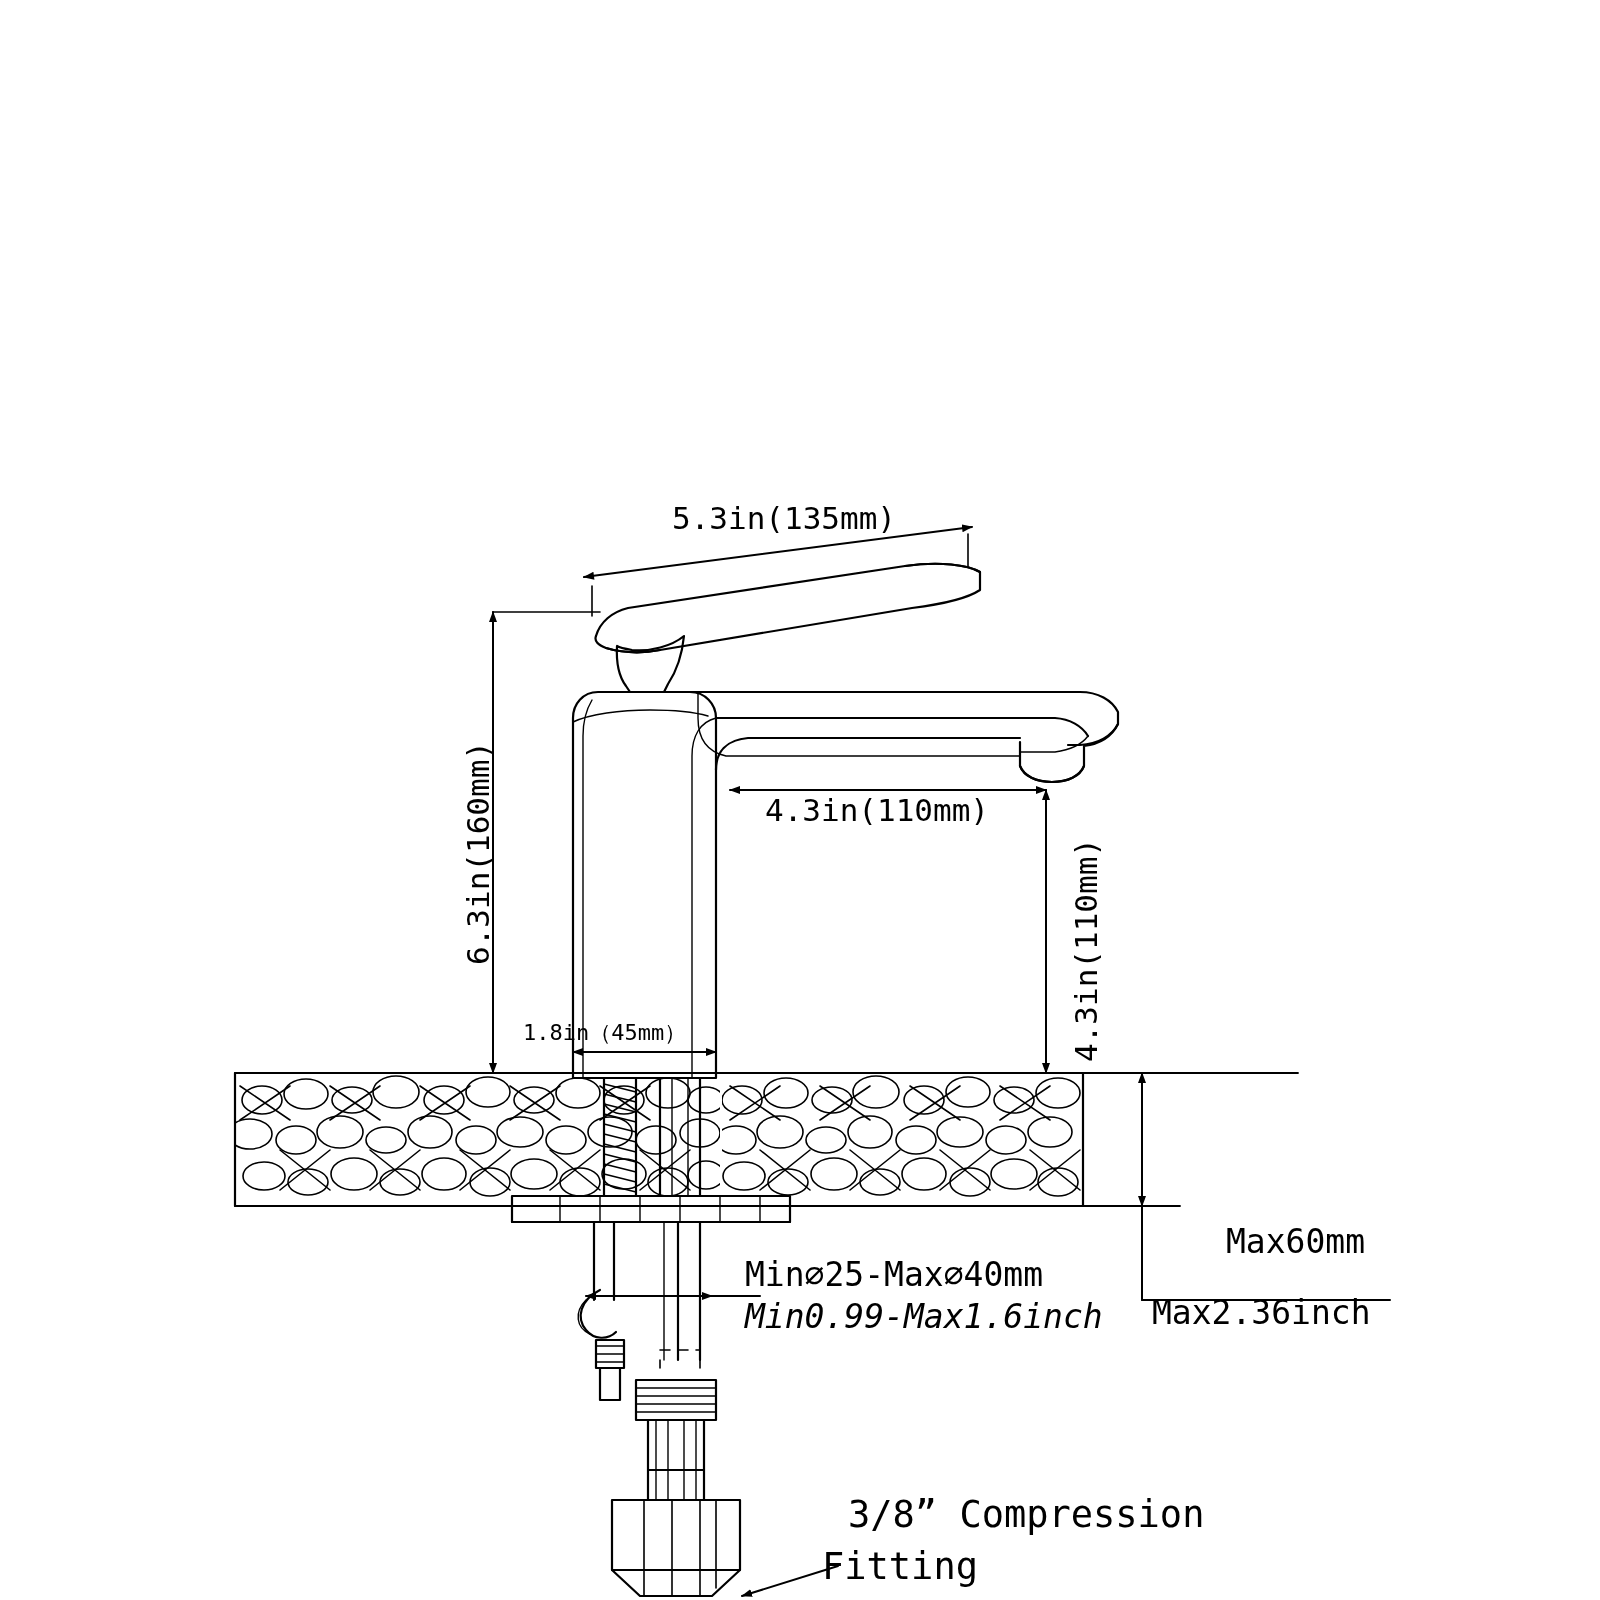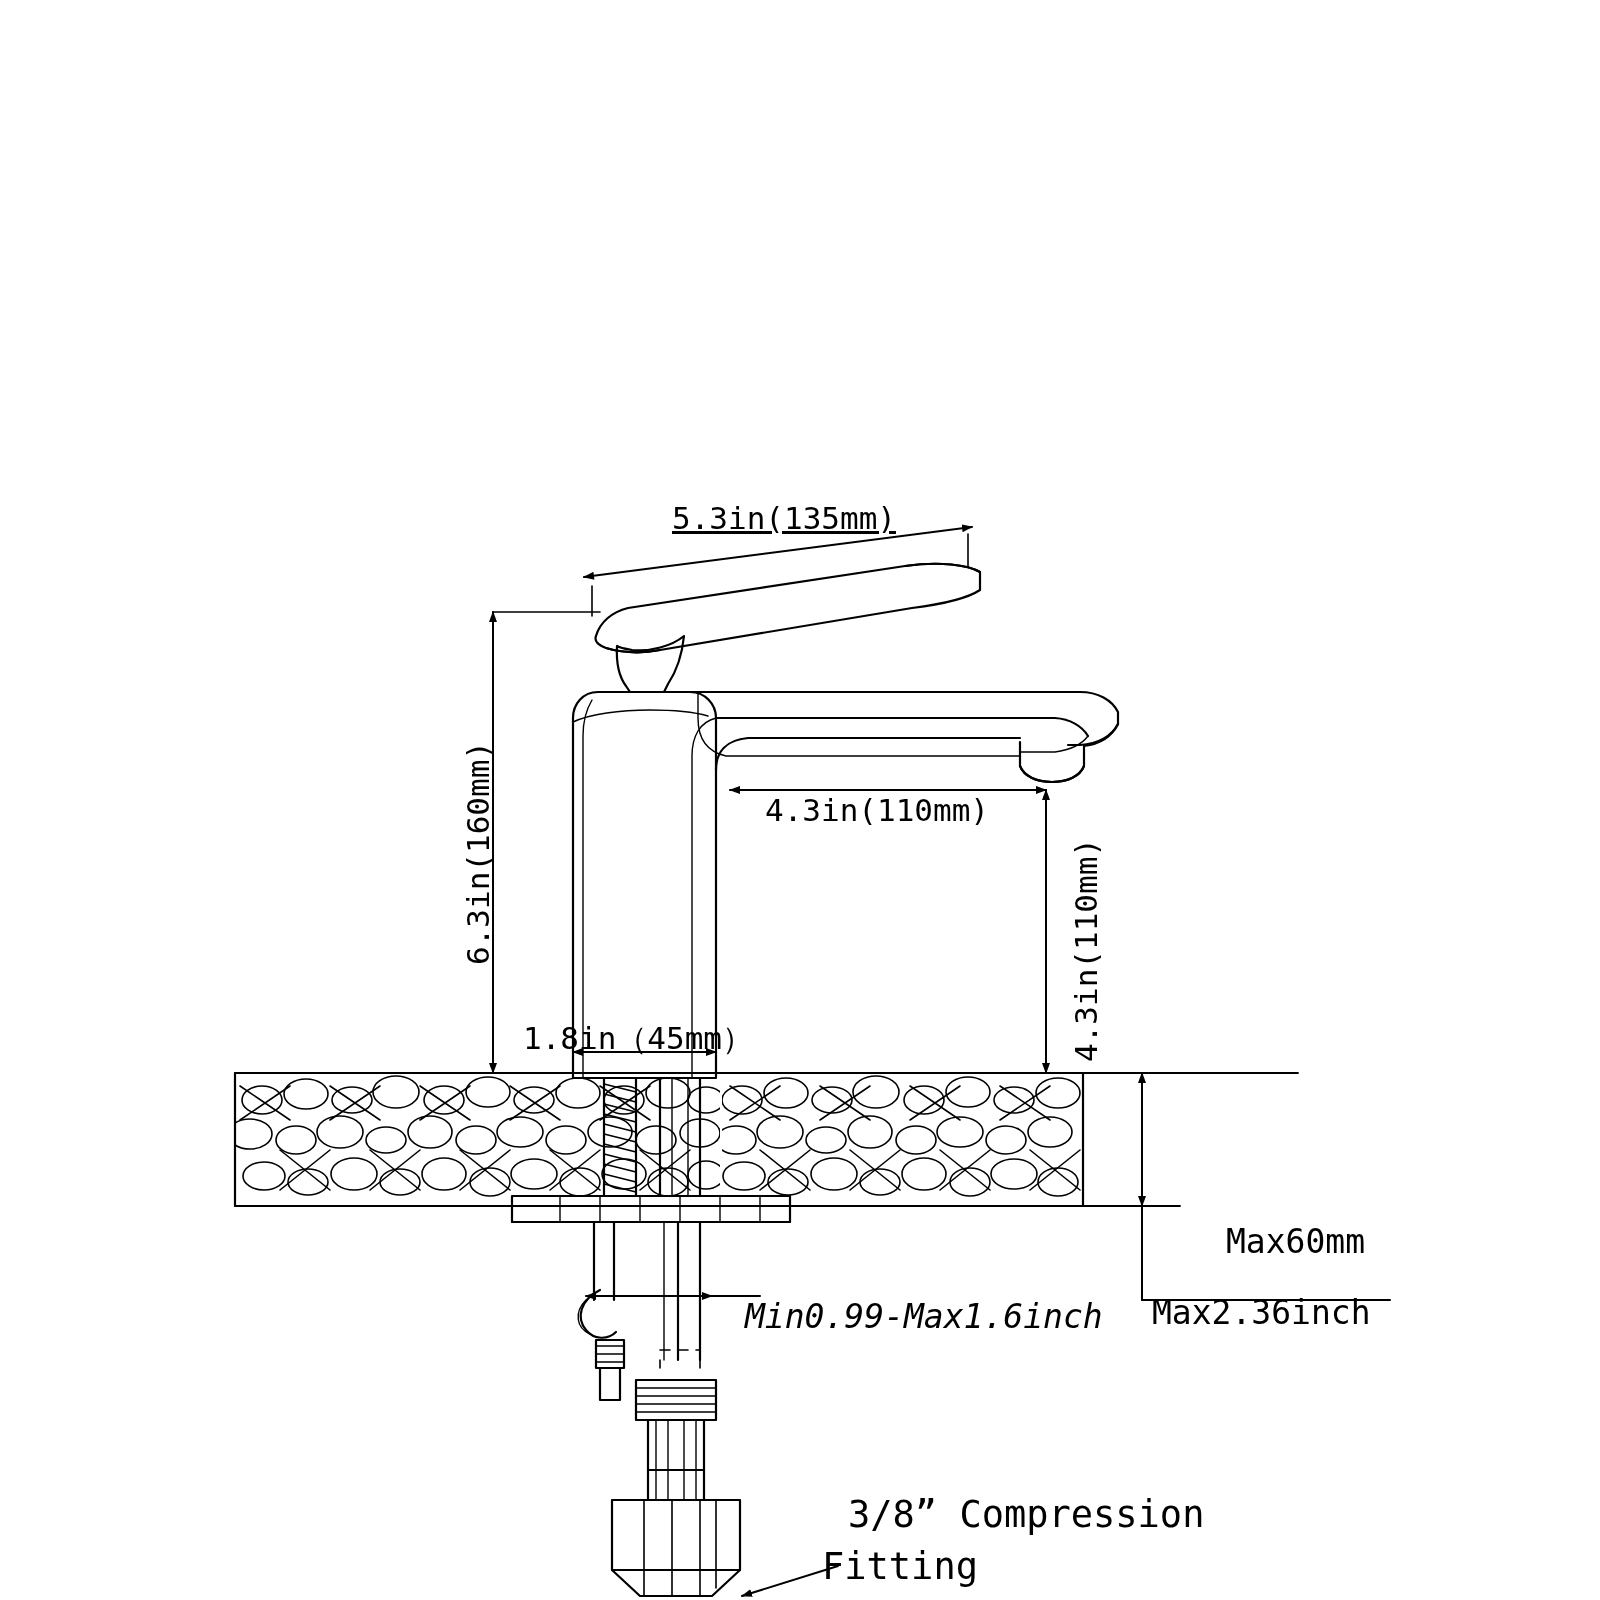--- a/index.html
+++ b/index.html
@@ -255,30 +255,31 @@
       <line x1="1142" y1="1300" x2="1390" y2="1300" stroke-width="2"></line>
 
       <line x1="1083" y1="1073" x2="1298" y2="1073" stroke-width="1.8"></line>
       <line x1="1083" y1="1206" x2="1180" y2="1206" stroke-width="1.8"></line>
 
       <line x1="838" y1="1566" x2="742" y2="1596" stroke-width="2" marker-end="url(#arrowEnd)"></line>
 
     </g>
   </svg>
 
-  <div class="dim-label" style="left:672px; top:500px; font-size:31px;text-decoration:underline;">5.3in(135mm)</div>
+  <div class="dim-label" style="left:672px; top:500px; font-size:31px;">5.3in(135mm)</div>
 
   <div class="dim-label vert" style="left:460px; top:965px; font-size:31px; transform: rotate(-90deg);">6.3in(160mm)</div>
 
   <div class="dim-label" style="left:765px; top:792px; font-size:31px;">4.3in(110mm)</div>
 
   <div class="dim-label vert" style="left:1068px; top:1062px; font-size:31px; transform: rotate(-90deg);">4.3in(110mm)</div>
 
-  <div class="dim-label" style="left:523px; top:1018px; font-size:31px;">1.8in（45mm）</div>
-
+  <div class="dim-label" style="left:523px; top:1018px; font-size:22px;">1.8in（45mm）</div>
+
+  <div class="dim-label" style="left:745px; top:1255px; font-size:33px;">Min⌀25-Max⌀40mm</div>
 
   <div class="dim-label" style="left:745px; top:1297px; font-size:33px;font-style:italic;">Min0.99-Max1.6inch</div>
 
   <div class="dim-label" style="left:1188px; top:1222px; font-size:33px;margin-left:38px;">Max60mm</div>
 
   <div class="dim-label" style="left:1152px; top:1293px; font-size:33px;">Max2.36inch</div>
 
   <div class="dim-label" style="left:848px; top:1493px; font-size:37px;">3/8” Compression</div>
 
   <div class="dim-label" style="left:822px; top:1545px; font-size:37px;">Fitting</div>

